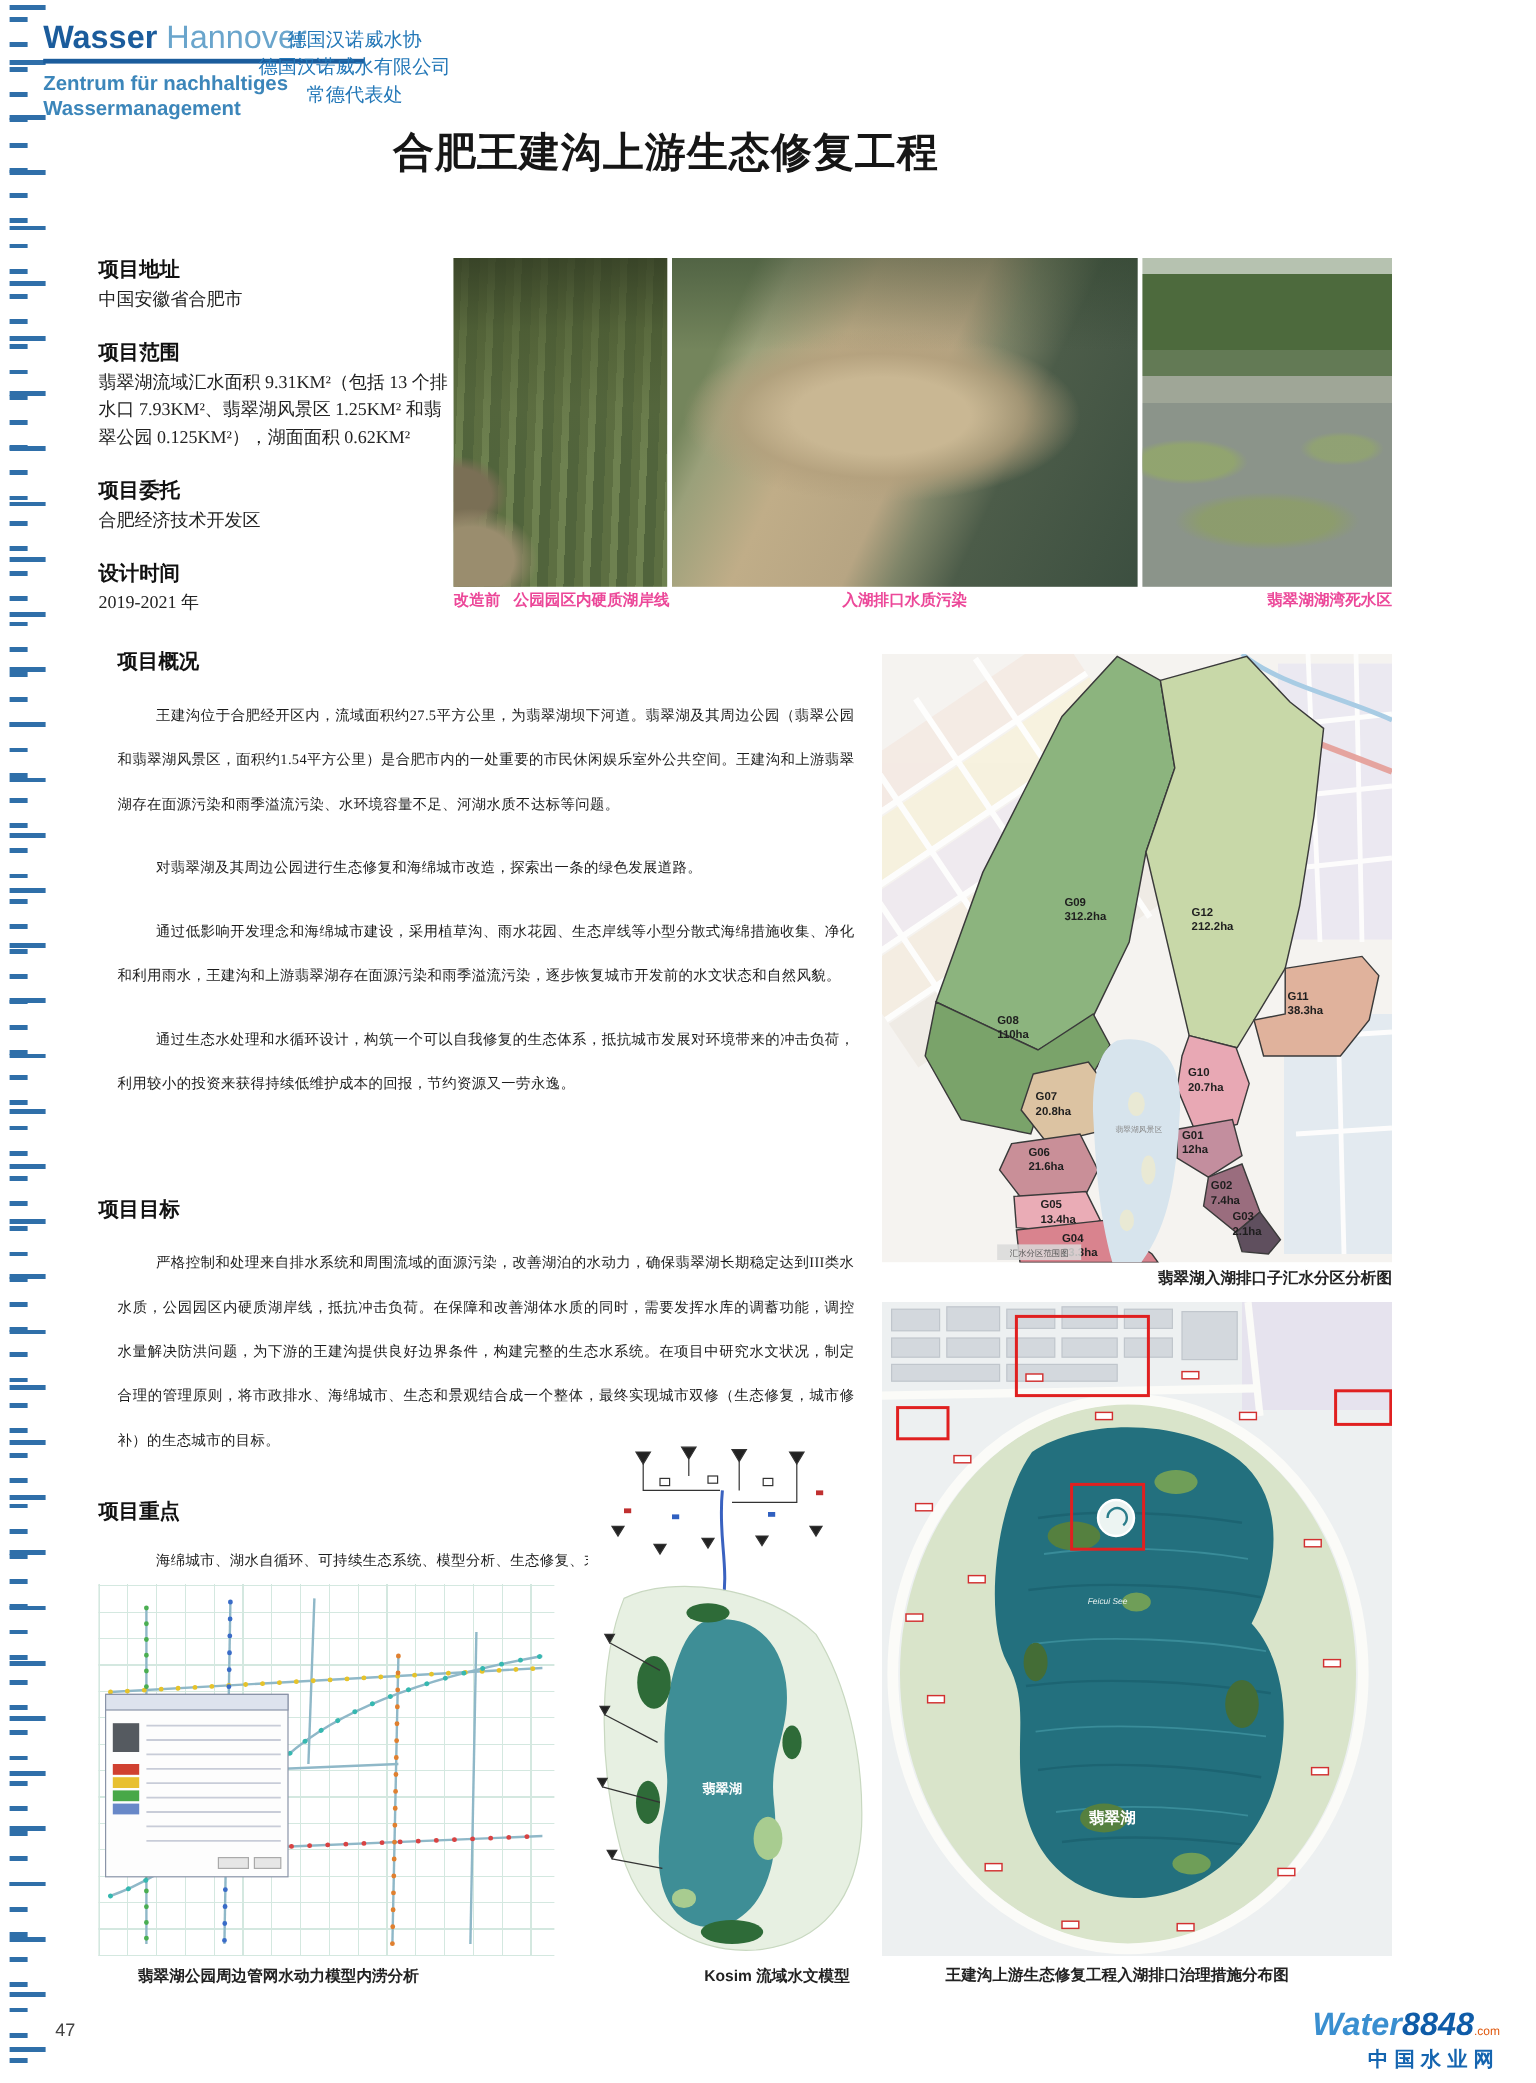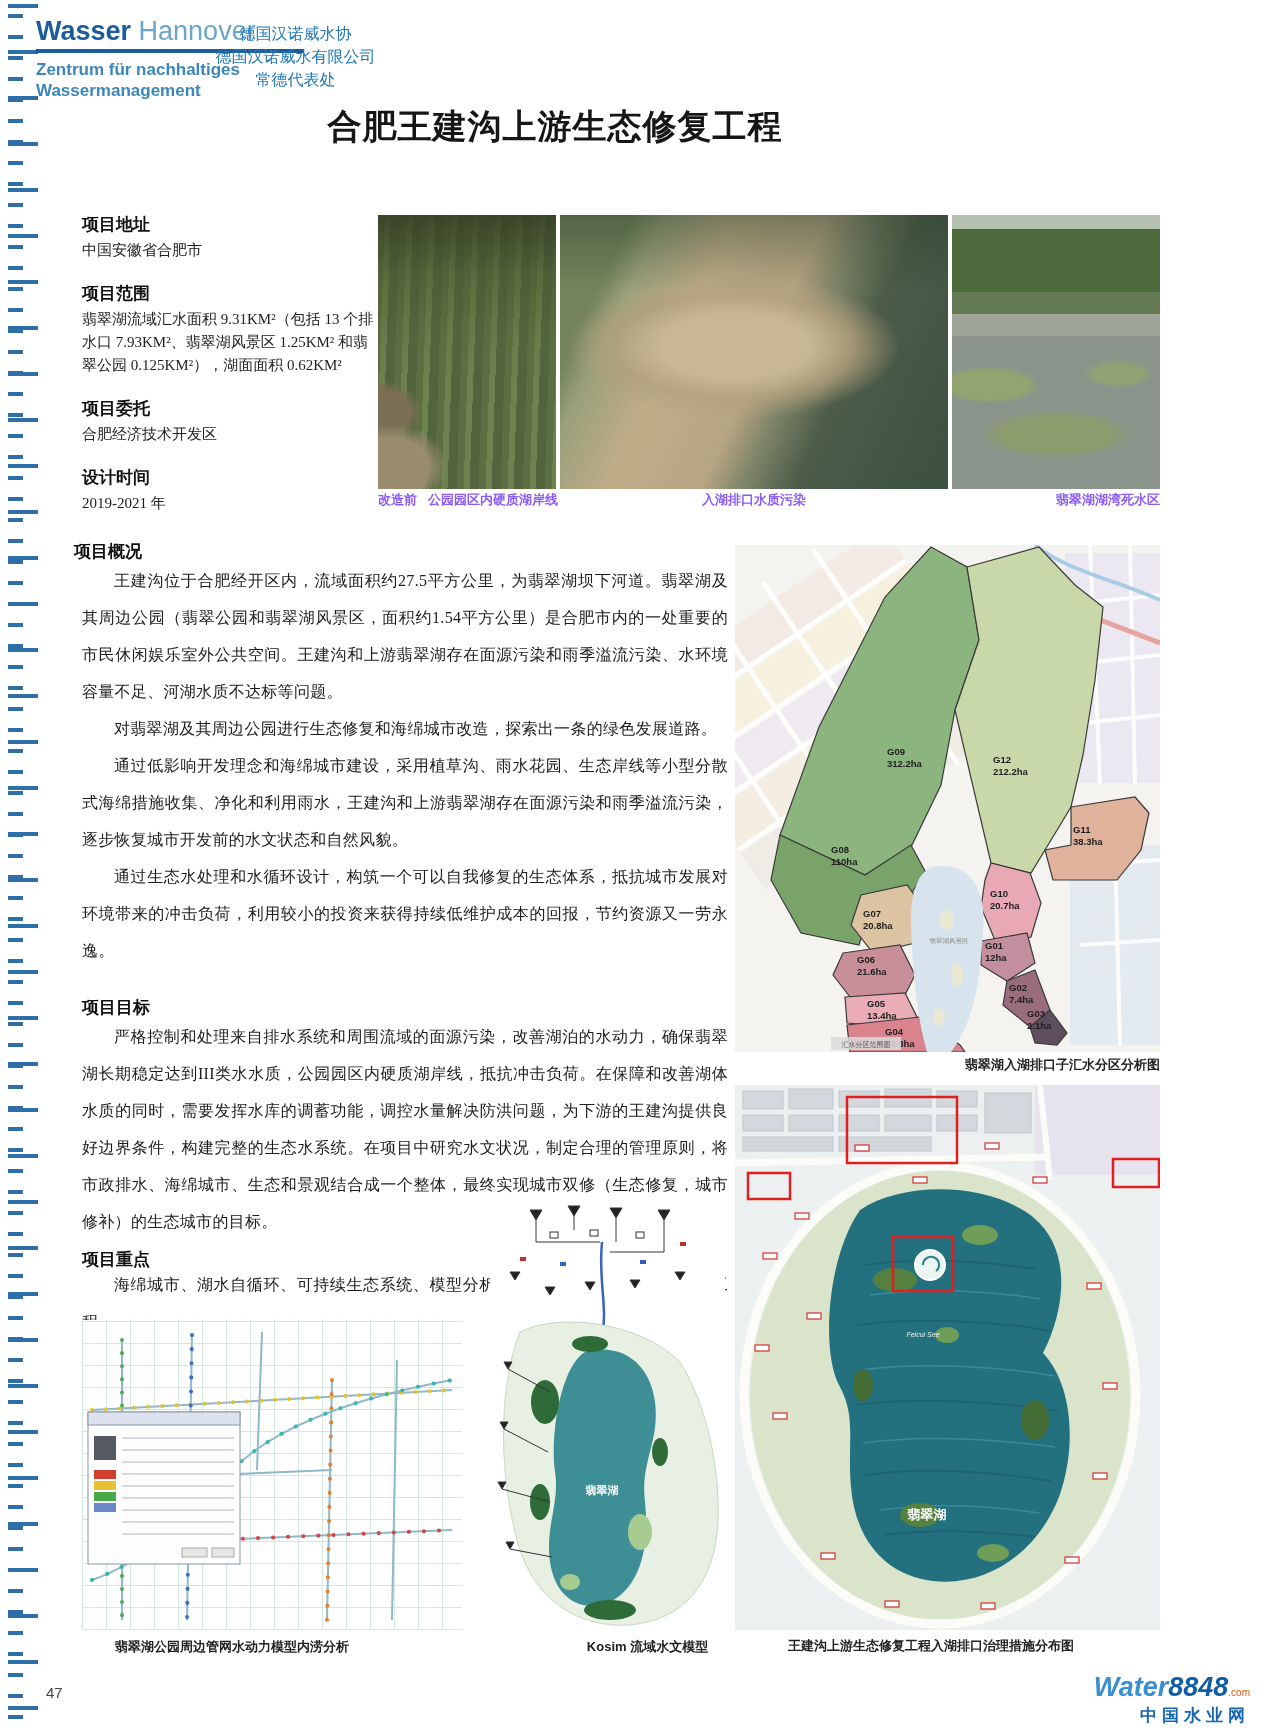--- a/index.html
+++ b/index.html
@@ -37,25 +37,25 @@
     background:
       linear-gradient(180deg,rgba(40,60,40,.45),transparent 28%),
       radial-gradient(230px 100px at 45% 48%,#c9b793 0 32%,#b3a07dcc 52%,transparent 72%),
       linear-gradient(115deg,#74855c 0 14%,#9aa07a 20%,#c0ad88 34%,#b7a583 52%,#7e8468 60%,#4c5c49 70%,#3c4f40 100%);}
   .photo3{left:952px;width:208px;
     background:
       radial-gradient(70px 26px at 18% 62%,#93a869cc 0 55%,transparent 72%),
       radial-gradient(110px 34px at 50% 80%,#8d9f63bb 0 50%,transparent 70%),
       radial-gradient(50px 20px at 80% 58%,#93a869aa 0 50%,transparent 70%),
       linear-gradient(180deg,#b6c2b0 0 5%,#4d6a3d 5% 28%,#637a55 28% 36%,#9fa697 36% 44%,#8b948a 44% 100%);}
-  .cap{font-size:13px;font-weight:600;color:#8b5cf6;}
+  .cap{font-size:13px;font-weight:600;color:#ec4899;}
   .caprow{top:491px;}
   
   .sec-h{font-size:17px;font-weight:bold;color:#111;}
-  .body-p{margin:0;font-family:"Liberation Serif","DejaVu Serif",serif;font-size:16px;line-height:37px;
+  .body-p{margin:16px;font-family:"Liberation Serif","DejaVu Serif",serif;font-size:12px;line-height:37px;
           text-align:justify;text-indent:32px;color:#1c1c1c;letter-spacing:.3px;}
   .col{left:82px;width:646px;}
   
   .figcap{font-size:13px;font-weight:600;color:#222;}
   
   .pagenum{left:46px;top:1684px;font-size:15px;color:#444;}
   .w8{left:1020px;top:1674px;width:230px;text-align:right;line-height:26px;}
   .w8-water{font-size:27px;font-weight:bold;font-style:italic;color:#3a8fd0;}
   .w8-num{font-size:27px;font-weight:bold;font-style:italic;color:#0f5ca8;margin-top:24px;}
   .w8-com{font-size:10px;font-weight:normal;color:#e05a10;}
@@ -95,21 +95,21 @@
   </div>
 
   <div class="abs photo photo1"></div>
   <div class="abs photo photo2"></div>
   <div class="abs photo photo3"></div>
   <div class="abs cap caprow" style="left:378px;">改造前</div>
   <div class="abs cap caprow" style="left:380px;width:178px;text-align:right;">公园园区内硬质湖岸线</div>
   <div class="abs cap caprow" style="left:560px;width:388px;text-align:center;">入湖排口水质污染</div>
   <div class="abs cap caprow" style="left:952px;width:208px;text-align:right;">翡翠湖湖湾死水区</div>
 
-  <div class="abs sec-h" style="left:74px;top:540px;">项目概况</div>
+  <div class="abs sec-h" style="left:98px;top:540px;">项目概况</div>
   <div class="abs col" style="top:562px;">
     <p class="body-p">王建沟位于合肥经开区内，流域面积约27.5平方公里，为翡翠湖坝下河道。翡翠湖及其周边公园（翡翠公园和翡翠湖风景区，面积约1.54平方公里）是合肥市内的一处重要的市民休闲娱乐室外公共空间。王建沟和上游翡翠湖存在面源污染和雨季溢流污染、水环境容量不足、河湖水质不达标等问题。</p>
     <p class="body-p">对翡翠湖及其周边公园进行生态修复和海绵城市改造，探索出一条的绿色发展道路。</p>
     <p class="body-p">通过低影响开发理念和海绵城市建设，采用植草沟、雨水花园、生态岸线等小型分散式海绵措施收集、净化和利用雨水，王建沟和上游翡翠湖存在面源污染和雨季溢流污染，逐步恢复城市开发前的水文状态和自然风貌。</p>
     <p class="body-p">通过生态水处理和水循环设计，构筑一个可以自我修复的生态体系，抵抗城市发展对环境带来的冲击负荷，利用较小的投资来获得持续低维护成本的回报，节约资源又一劳永逸。</p>
   </div>
 
   <div class="abs sec-h" style="left:82px;top:996px;">项目目标</div>
   <div class="abs col" style="top:1018px;">
     <p class="body-p">严格控制和处理来自排水系统和周围流域的面源污染，改善湖泊的水动力，确保翡翠湖长期稳定达到III类水水质，公园园区内硬质湖岸线，抵抗冲击负荷。在保障和改善湖体水质的同时，需要发挥水库的调蓄功能，调控水量解决防洪问题，为下游的王建沟提供良好边界条件，构建完整的生态水系统。在项目中研究水文状况，制定合理的管理原则，将市政排水、海绵城市、生态和景观结合成一个整体，最终实现城市双修（生态修复，城市修补）的生态城市的目标。</p>

